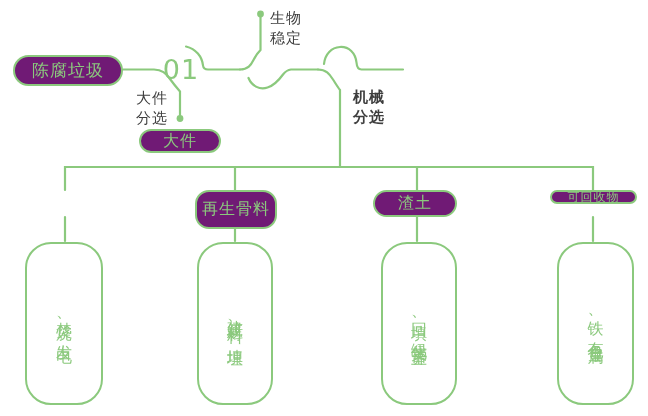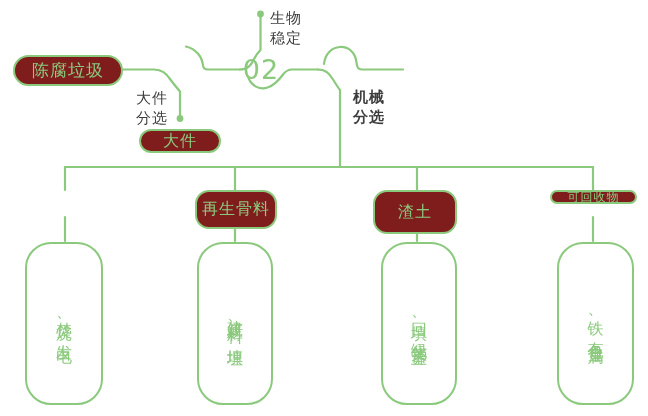--- a/index.html
+++ b/index.html
@@ -5,21 +5,21 @@
   html,body{margin:0;padding:0;background:#ffffff;}
   #stage{
     position:relative;width:648px;height:416px;background:#ffffff;overflow:hidden;
     font-family:"DejaVu Sans","Liberation Sans",sans-serif;
   }
   #wires{position:absolute;left:0;top:0;z-index:0;}
   .abs{position:absolute;z-index:1;}
   .pill{
     box-sizing:border-box;border:2px solid var(--green);border-radius:20px;
     color:var(--green);display:flex;align-items:center;justify-content:center;
-    background:#7f1d1d;letter-spacing:1px;
+    background:#701a75;letter-spacing:1px;
   }
   .stop-num{
     color:var(--green);font-size:27px;line-height:1;text-align:center;
     letter-spacing:1px;background:transparent;
   }
   .small-label{
     color:#3e3e3e;font-size:15px;line-height:20px;white-space:pre-line;
     letter-spacing:1px;
   }
   .vbox{
@@ -64,37 +64,37 @@
     <g fill="#8bc97d" stroke="none">
       <circle cx="180" cy="118.5" r="3.4"></circle>
       <circle cx="260.5" cy="14" r="3.4"></circle>
     </g>
   </svg>
 
   <div class="pill abs" style="left:13px;top:55px;width:110px;height:31px;font-size:17px;">
     <span>陈腐垃圾</span>
   </div>
 
-  <div class="stop-num abs" style="left:233px;top:56px;width:56px;">02</div>
+  <div class="stop-num abs" style="left:153px;top:56px;width:56px;">01</div>
 
   <div class="small-label abs" style="left:136px;top:88px;">大件
 分选</div>
   <div class="small-label abs" style="left:270px;top:8px;">生物
 稳定</div>
   <div class="small-label abs" style="left:353px;top:87px;font-weight:bold;">机械
 分选</div>
 
   <div class="pill abs" style="left:139px;top:129px;width:82px;height:24px;font-size:16px;border-radius:12px;">
     <span>大件</span>
   </div>
 
   <div class="pill abs" style="left:195px;top:190px;width:82px;height:39px;font-size:16px;border-radius:14px;">
     <span>再生骨料</span>
   </div>
-  <div class="pill abs" style="left:373px;top:190px;width:84px;height:44px;font-size:16px;border-radius:14px;">
+  <div class="pill abs" style="left:373px;top:190px;width:84px;height:27px;font-size:16px;border-radius:14px;">
     <span>渣土</span>
   </div>
   <div class="pill abs" style="left:550px;top:190px;width:87px;height:14px;font-size:12px;border-radius:14px;">
     <span>可回收物</span>
   </div>
 
   <div class="vbox abs" style="left:25px;top:242px;width:78px;height:163px;">
     <span class="vtext">焚烧、发电</span>
   </div>
   <div class="vbox abs" style="left:197px;top:242px;width:76px;height:163px;">

